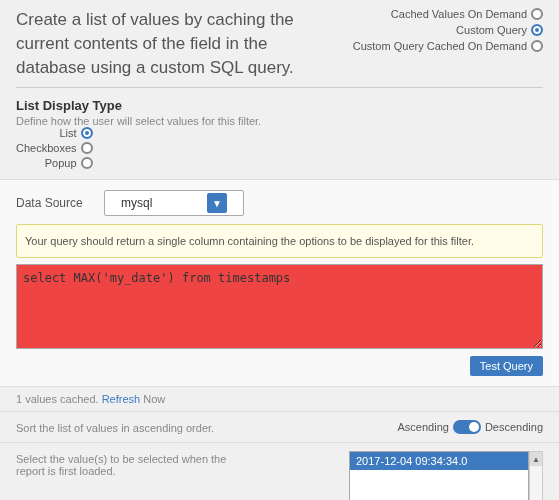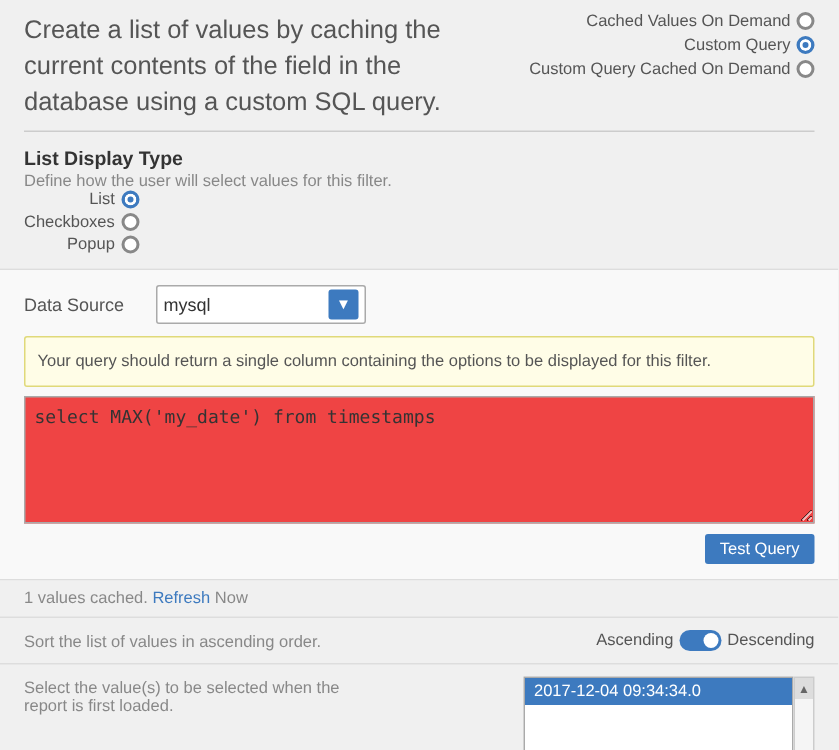--- a/index.html
+++ b/index.html
@@ -106,21 +106,21 @@
       font-size: 12px;
       color: #555;
       min-width: 80px;
     }
     .data-source-select {
       display: flex;
       align-items: center;
       border: 1px solid #aaa;
       background: white;
       border-radius: 2px;
-      padding: 2px 4px;
+      padding: 2px 16px;
       min-width: 140px;
       justify-content: space-between;
       cursor: pointer;
     }
     .select-text {
       font-size: 12px;
       color: #333;
     }
     .select-arrow {
       background: #3d7abf;

